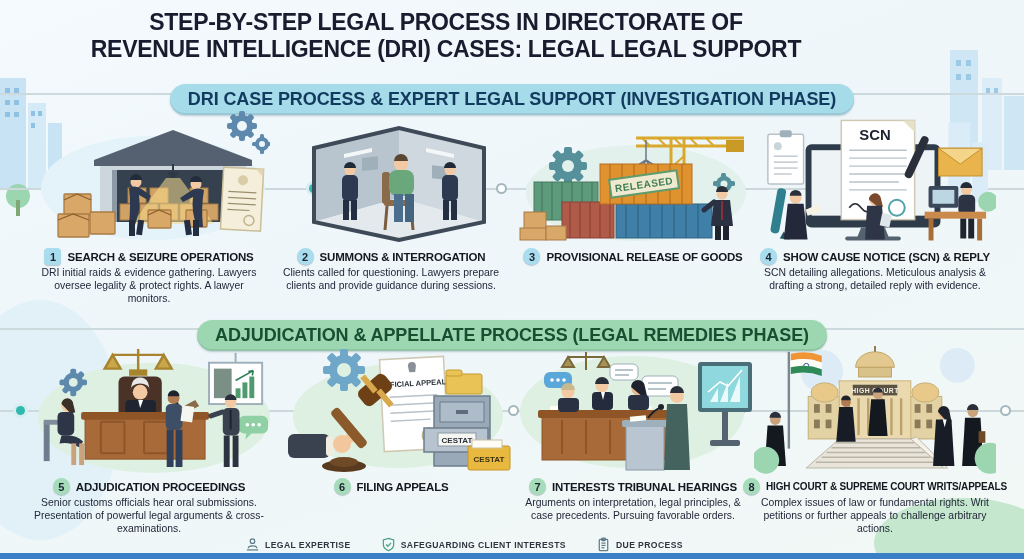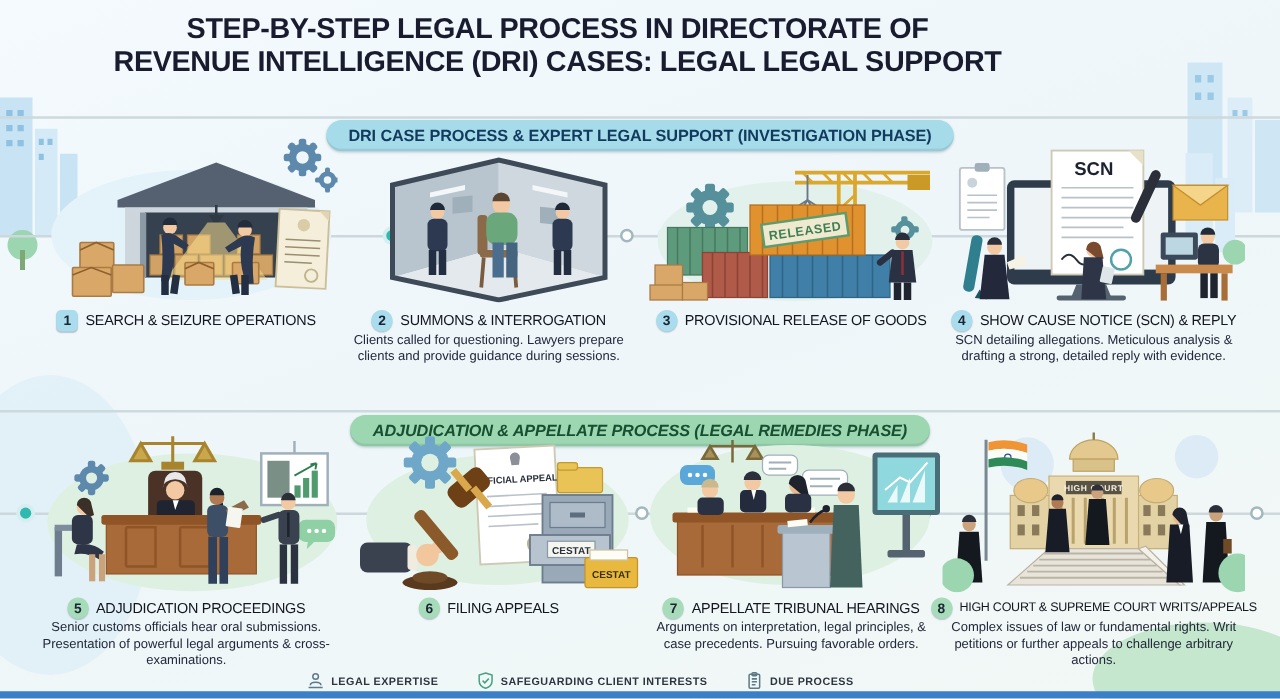--- a/index.html
+++ b/index.html
@@ -5,41 +5,41 @@
   html,body{margin:0;padding:0;background:#e8eef2;}
   #canvas{position:relative;width:1024px;height:559px;overflow:hidden;
     font-family:"Liberation Sans",sans-serif;
     background:linear-gradient(160deg,#f4fafd 0%,#eef6fa 45%,#f2f8f5 100%);}
   .deco{position:absolute;pointer-events:none;}
   
   .title{position:absolute;top:9px;left:0;width:892px;text-align:center;
     font-weight:800;font-size:23px;line-height:1.16;color:#181c2e;letter-spacing:-0.3px;}
   
   .banner-line{position:absolute;left:0;width:1024px;height:2px;background:#ccd9dd;}
-  .banner{position:absolute;left:0;right:0;margin:16px auto;display:table;padding:5px 18px;
-    border-radius:16px;font-weight:800;font-size:13px;letter-spacing:-0.1px;
+  .banner{position:absolute;left:0;right:0;margin:4px auto;display:table;padding:5px 18px;
+    border-radius:16px;font-weight:800;font-size:18px;letter-spacing:-0.1px;
     box-shadow:inset 0 -2px 0 rgba(0,0,0,0.08),0 1px 2px rgba(40,70,90,0.25);}
   .banner.blue{background:#a6dbe9;color:#123a5e;}
-  .banner.green{background:#9cd7b2;color:#174f30;font-style:italic;}
+  .banner.green{background:#9cd7b2;color:#174f30;}
   
   .dot{position:absolute;border-radius:50%;width:9px;height:9px;}
   .dot.filled{background:#2fb9af;box-shadow:0 0 0 3px #d7eef0;}
   .dot.hollow{background:#fdfefe;border:2px solid #a3b8be;box-sizing:border-box;width:11px;height:11px;}
   
   .illo-row{position:absolute;left:28px;width:968px;height:138px;display:flex;}
   .illo-cell{width:242px;display:flex;align-items:flex-end;justify-content:flex-end;}
   .steps-row{position:absolute;left:28px;width:968px;display:flex;}
   .step-cell{width:242px;text-align:center;padding:0 4px;box-sizing:border-box;}
   .step-head{display:flex;align-items:center;justify-content:center;gap:6px;margin-bottom:2px;}
   .badge{flex:0 0 auto;width:17px;height:17px;display:flex;align-items:center;justify-content:center;
     font-weight:800;font-size:11px;color:#1c2433;border-radius:50%;box-shadow:0 1px 1px rgba(50,80,100,.3);}
   .badge.b1{background:#a9dcec;border-radius:4px;}
   .badge.blue{background:#a9dcec;}
   .badge.green{background:#a6dcba;}
-  .step-title{font-weight:400;font-size:11.5px;letter-spacing:-0.2px;color:#13171f;white-space:nowrap;}
+  .step-title{font-weight:700;font-size:11.5px;letter-spacing:-0.2px;color:#13171f;white-space:nowrap;}
   .step-title.small{font-size:10px;}
   .step-desc{font-size:10.4px;line-height:1.24;color:#23283a;}
   
   .footer{position:absolute;top:537px;left:0;width:928px;display:flex;justify-content:center;gap:30px;align-items:center;}
   .footer-item{display:flex;align-items:center;gap:5px;}
   .footer-label{font-weight:700;font-size:8.6px;letter-spacing:0.4px;color:#2e3540;}
   .bottom-bar{position:absolute;left:0;top:553px;width:1024px;height:6px;background:#3b7fc7;}
   svg{display:block;}
 </style>
 </head>
@@ -342,20 +342,21 @@
     </svg>
   </div>
 </div>
 
 <div class="steps-row" style="top:248px">
   <div class="step-cell">
     <div class="step-head">
           <span class="badge b1">1</span>
           <span class="step-title">SEARCH &amp; SEIZURE OPERATIONS</span>
         </div>
+    <div class="step-desc">DRI initial raids &amp; evidence gathering. Lawyers oversee legality &amp; protect rights. A lawyer monitors.</div>
   </div>
   <div class="step-cell">
     <div class="step-head">
           <span class="badge blue">2</span>
           <span class="step-title">SUMMONS &amp; INTERROGATION</span>
         </div>
     <div class="step-desc">Clients called for questioning. Lawyers prepare clients and provide guidance during sessions.</div>
   </div>
   <div class="step-cell">
     <div class="step-head">
@@ -666,21 +667,21 @@
   </div>
   <div class="step-cell">
     <div class="step-head">
           <span class="badge green">6</span>
           <span class="step-title">FILING APPEALS</span>
         </div>
   </div>
   <div class="step-cell">
     <div class="step-head">
           <span class="badge green">7</span>
-          <span class="step-title">APPELLATE TRIBUNAL HEARINGS</span>
+          <span class="step-title">INTERESTS TRIBUNAL HEARINGS</span>
         </div>
     <div class="step-desc">Arguments on interpretation, legal principles, &amp; case precedents. Pursuing favorable orders.</div>
   </div>
   <div class="step-cell">
     <div class="step-head">
           <span class="badge green">8</span>
           <span class="step-title small">HIGH COURT &amp; SUPREME COURT WRITS/APPEALS</span>
         </div>
     <div class="step-desc">Complex issues of law or fundamental rights. Writ petitions or further appeals to challenge arbitrary actions.</div>
   </div>

